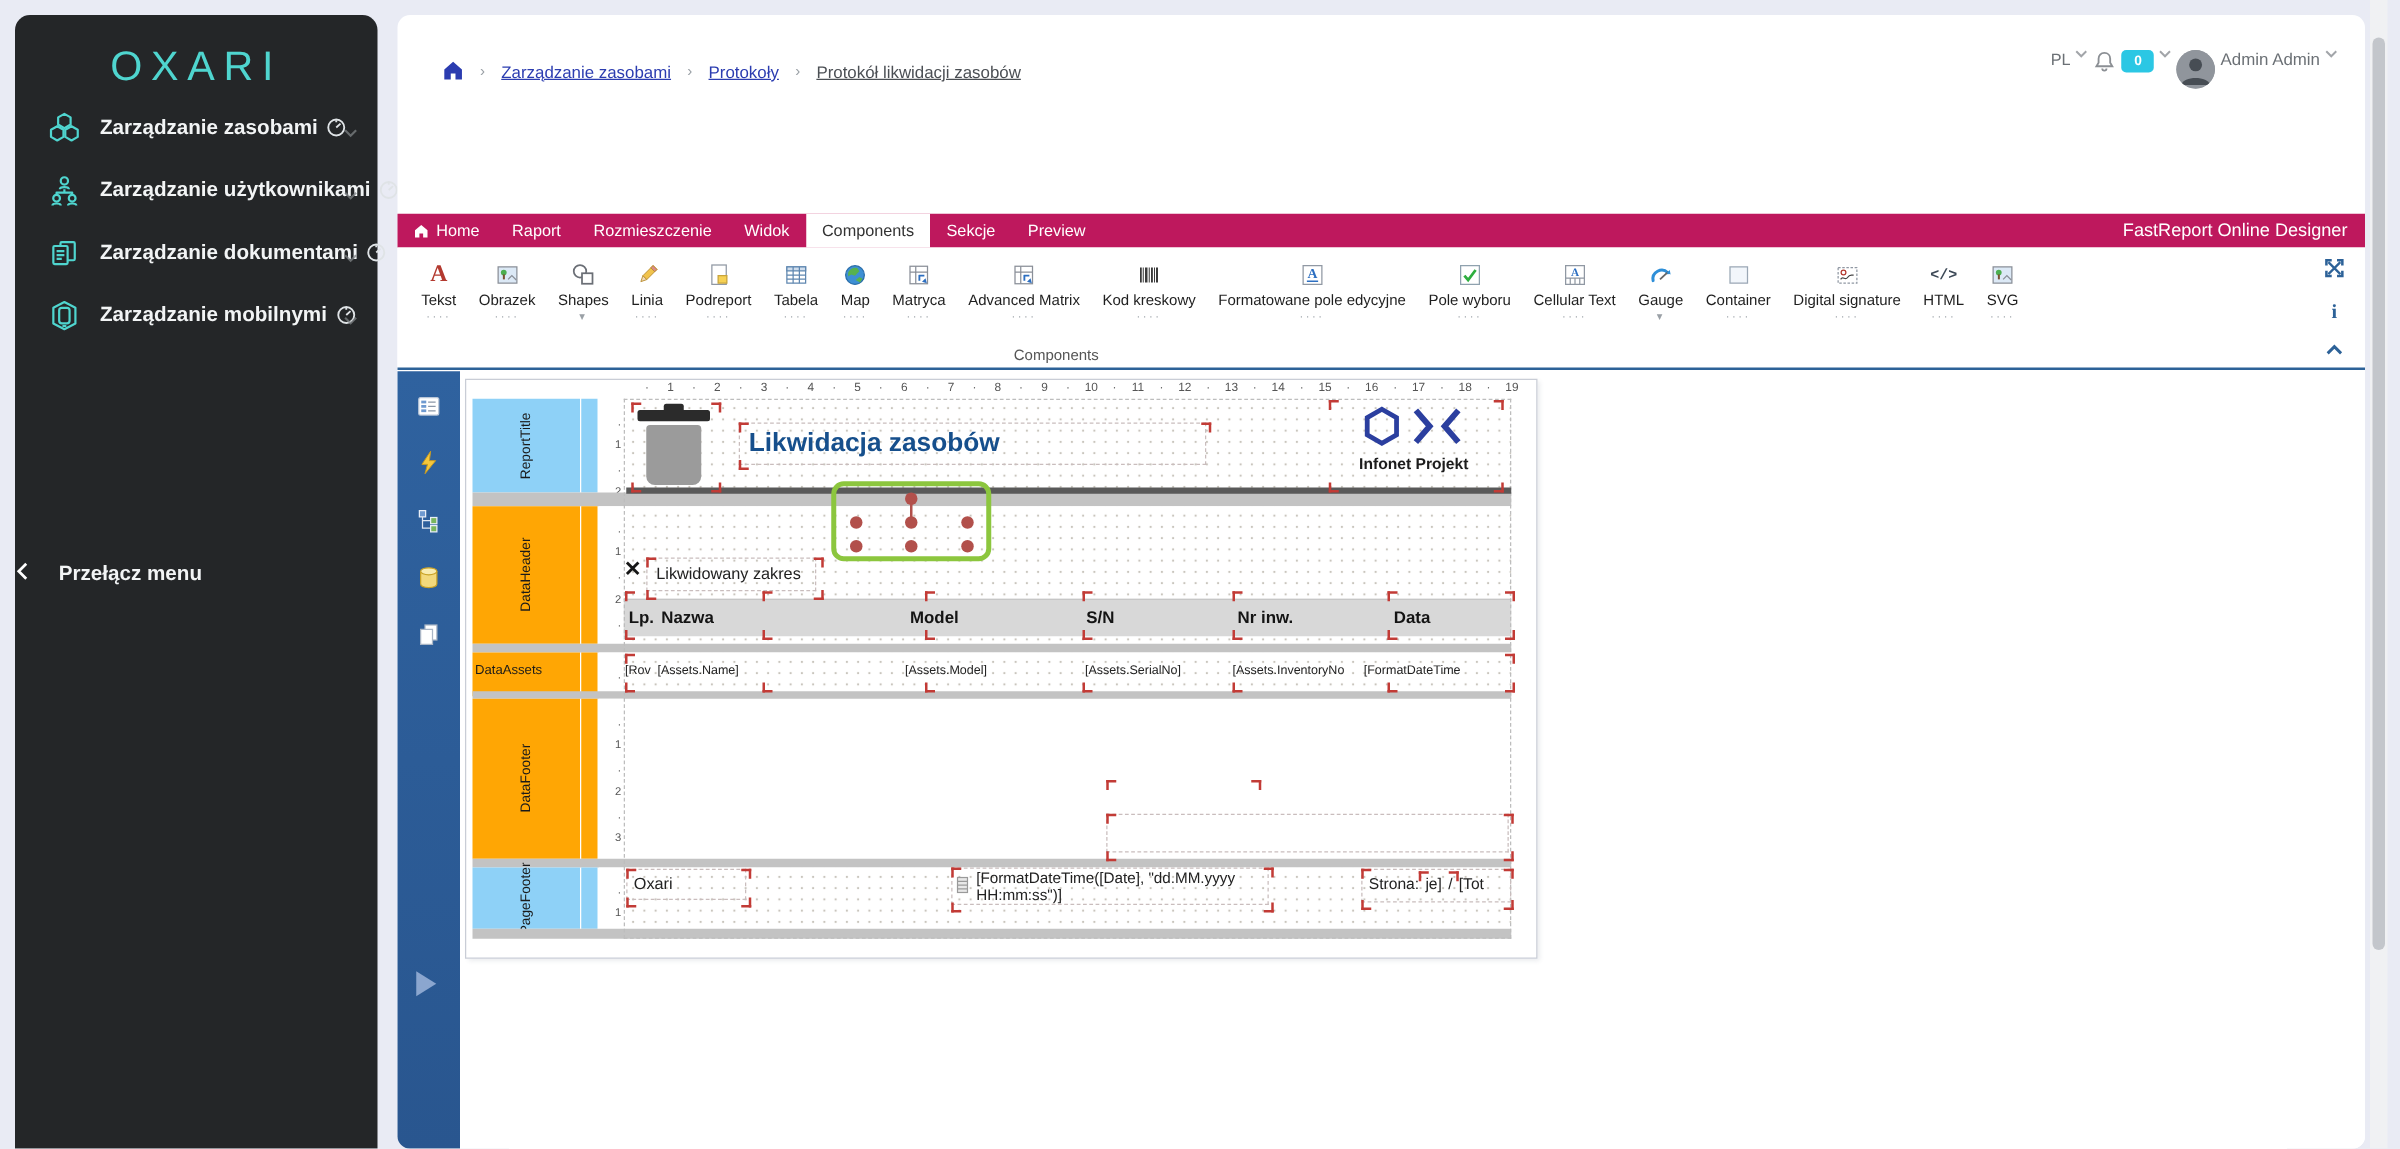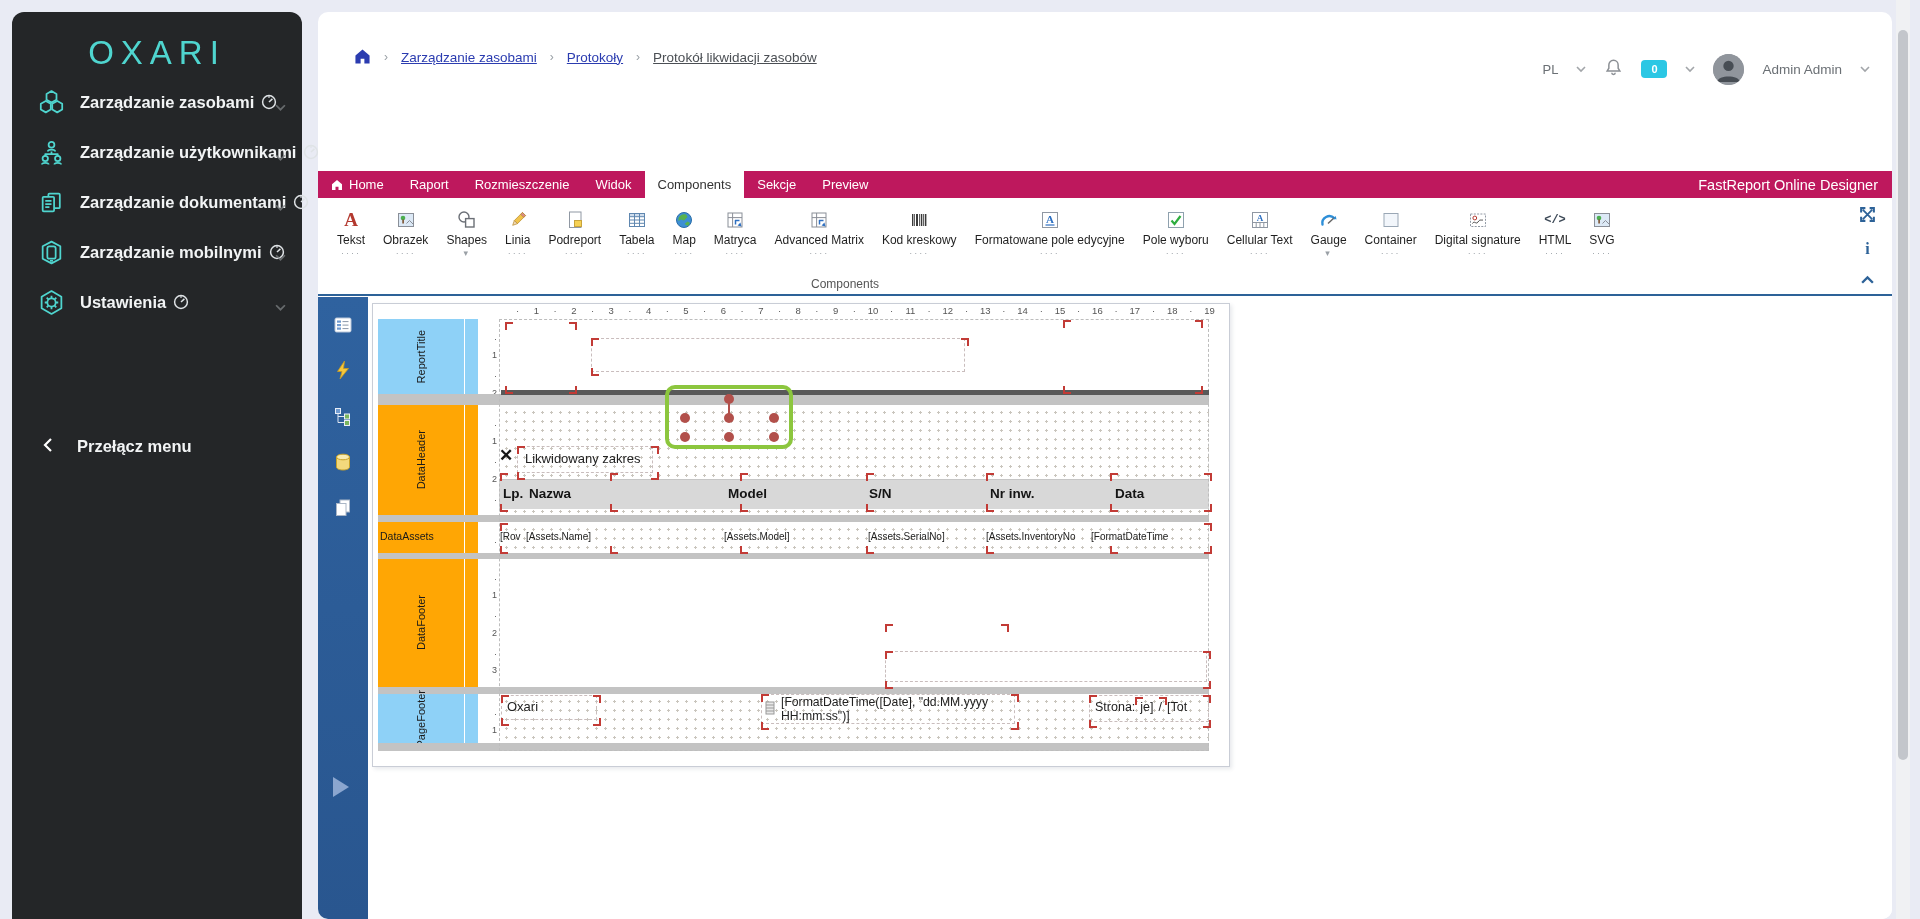--- a/index.html
+++ b/index.html
@@ -10,32 +10,32 @@
   
   .sidebar{position:absolute;left:12px;top:12px;width:290px;height:907px;background:#242628;border-radius:12px 12px 0 0}
   .logo{margin-top:22px;text-align:center;font-size:33px;letter-spacing:7px;color:#4fd5cf;font-weight:400}
   .side-menu{position:absolute;left:0;top:65px;width:100%}
   .side-item{position:relative;height:50px;display:flex;align-items:center;padding-left:26px;cursor:pointer}
   .si-ic{width:27px;height:27px;display:inline-flex}
   .si-ic svg{width:27px;height:27px}
   .si-label{margin-left:15px;font-size:16.5px;font-weight:bold;color:#f2f4f5;white-space:nowrap}
   .si-gauge{margin-left:7px;display:inline-flex}
   .si-caret{position:absolute;right:16px;top:21px;opacity:.75}
-  .side-toggle{position:absolute;left:0;top:425px;width:100%;height:44px;display:flex;padding-left:30px;cursor:pointer}
+  .side-toggle{position:absolute;left:0;top:425px;width:100%;height:44px;display:flex;align-items:center;cursor:pointer}
   .st-label{margin-left:23px;font-size:16.5px;font-weight:bold;color:#f2f4f5}
 
   
   .card{position:absolute;left:318px;top:12px;width:1574px;height:907px;background:#fff;border-radius:10px}
 
   .breadcrumb{position:absolute;left:36px;top:32px;height:26px;display:flex;align-items:center;gap:13px;font-size:13.5px}
   .crumb{color:#2b3cb0;text-decoration:underline;cursor:pointer;white-space:nowrap}
   .crumb.last{color:#4b4f54}
   .crumb-sep{color:#9aa0a6;font-size:12px}
 
-  .top-right{position:absolute;right:22px;top:40px;height:34px;display:flex;align-items:center;gap:18px}
+  .top-right{position:absolute;right:22px;top:28px;height:34px;display:flex;gap:4px}
   .lang{font-size:13px;color:#6b7075}
   .tr-caret{display:inline-flex;opacity:.8}
   .badge{min-width:26px;height:18px;background:#2bc7e4;border-radius:4px;color:#fff;font-size:11px;font-weight:bold;display:flex;align-items:center;justify-content:center}
   .avatar{width:31px;height:31px;border-radius:50%;overflow:hidden;background:#90959c}
   .uname{font-size:13.5px;color:#6b7075}
 
   
   .tabbar{position:absolute;left:0;top:159px;width:100%;height:27px;background:#be185d;display:flex;align-items:stretch}
   .tab{display:flex;align-items:center;padding:0 13px;font-size:13px;color:#fff;cursor:pointer;white-space:nowrap}
   .tab.active{background:#fff;color:#333}
@@ -190,39 +190,20 @@
         </div>
         <div class="side-item">
           <span class="si-ic">
             <svg viewBox="0 0 26 26">
               <polygon points="13,2.5 21.5,7 21.5,19 13,23.5 4.5,19 4.5,7" fill="none" stroke="#4fd5cf" stroke-width="1.7" stroke-linejoin="round"></polygon>
               <rect x="9" y="7" width="8" height="12" rx="2" fill="none" stroke="#4fd5cf" stroke-width="1.7" stroke-linejoin="round"></rect>
               <path d="M11.5 21h3" fill="none" stroke="#4fd5cf" stroke-width="1.7" stroke-linejoin="round"></path>
             </svg>
           </span>
           <span class="si-label">Zarządzanie mobilnymi</span>
-          <span class="si-gauge">
-            <svg width="16" height="16" viewBox="0 0 15 15">
-              <circle cx="7.5" cy="7.5" r="6" fill="none" stroke="#dfe3e6" stroke-width="1.4"></circle>
-              <path d="M7.5 7.5l3.2-2.9M7.5 2v1.5" stroke="#dfe3e6" stroke-width="1.4"></path>
-            </svg>
-          </span>
-          <span class="si-caret"><svg width="11" height="8" viewBox="0 0 10 7">
-              <path d="M1 1l4 4 4-4" fill="none" stroke="#7e8285" stroke-width="1.6"></path>
-            </svg></span>
-        </div>
-        <div class="side-item">
-          <span class="si-ic">
-            <svg viewBox="0 0 26 26">
-              <polygon points="13,2 22.5,7.5 22.5,18.5 13,24 3.5,18.5 3.5,7.5" fill="none" stroke="#4fd5cf" stroke-width="1.7" stroke-linejoin="round"></polygon>
-              <circle cx="13" cy="13" r="4" fill="none" stroke="#4fd5cf" stroke-width="1.7" stroke-linejoin="round"></circle>
-              <path d="M13 6.5v2.5M13 17v2.5M6.5 13H9M17 13h2.5M8.4 8.4l1.8 1.8M15.8 15.8l1.8 1.8M17.6 8.4l-1.8 1.8M10.2 15.8l-1.8 1.8" fill="none" stroke="#4fd5cf" stroke-width="1.7" stroke-linejoin="round"></path>
-            </svg>
-          </span>
-          <span class="si-label">Ustawienia</span>
           <span class="si-gauge">
             <svg width="16" height="16" viewBox="0 0 15 15">
               <circle cx="7.5" cy="7.5" r="6" fill="none" stroke="#dfe3e6" stroke-width="1.4"></circle>
               <path d="M7.5 7.5l3.2-2.9M7.5 2v1.5" stroke="#dfe3e6" stroke-width="1.4"></path>
             </svg>
           </span>
           <span class="si-caret"><svg width="11" height="8" viewBox="0 0 10 7">
               <path d="M1 1l4 4 4-4" fill="none" stroke="#7e8285" stroke-width="1.6"></path>
             </svg></span>
         </div>
@@ -598,20 +579,35 @@
           <div class="blabel">
               <span class="vtxt">ReportTitle</span>
             </div>
           <div class="bstripe"></div>
           <div class="bruler">
               <span style="top:31.4px">1</span>
               <span style="top:68.8px">2</span>
               <span style="top:14.7px">·</span>
               <span style="top:52.099999999999994px">·</span>
             </div>
+          <div class="bpage">
+            <div class="trash">
+                <div class="t-handle"></div>
+                <div class="t-lid"></div>
+                <div class="t-body"></div>
+              </div>
+            <div class="rt-title">Likwidacja zasobów</div>
+            <div class="rt-logo">
+              <svg viewBox="0 0 100 40">
+                  <polygon points="20,4 33.8,12 33.8,28 20,36 6.2,28 6.2,12" fill="none" stroke="#2b3f9f" stroke-width="4.5"></polygon>
+                  <path d="M52 5L65 20L52 35M92 5L79 20L92 35" fill="none" stroke="#2b3f9f" stroke-width="5.5"></path>
+                </svg>
+              <div class="logo-cap">Infonet Projekt</div>
+            </div>
+          </div>
         </div>
         <div class="bsep" style="top:90px;height:11px"></div>
 
         <div class="brow band-orange" style="top:101px;height:110px">
           <div class="blabel">
               <span class="vtxt">DataHeader</span>
             </div>
           <div class="bstripe"></div>
           <div class="bruler">
               <span style="top:31.4px">1</span>

